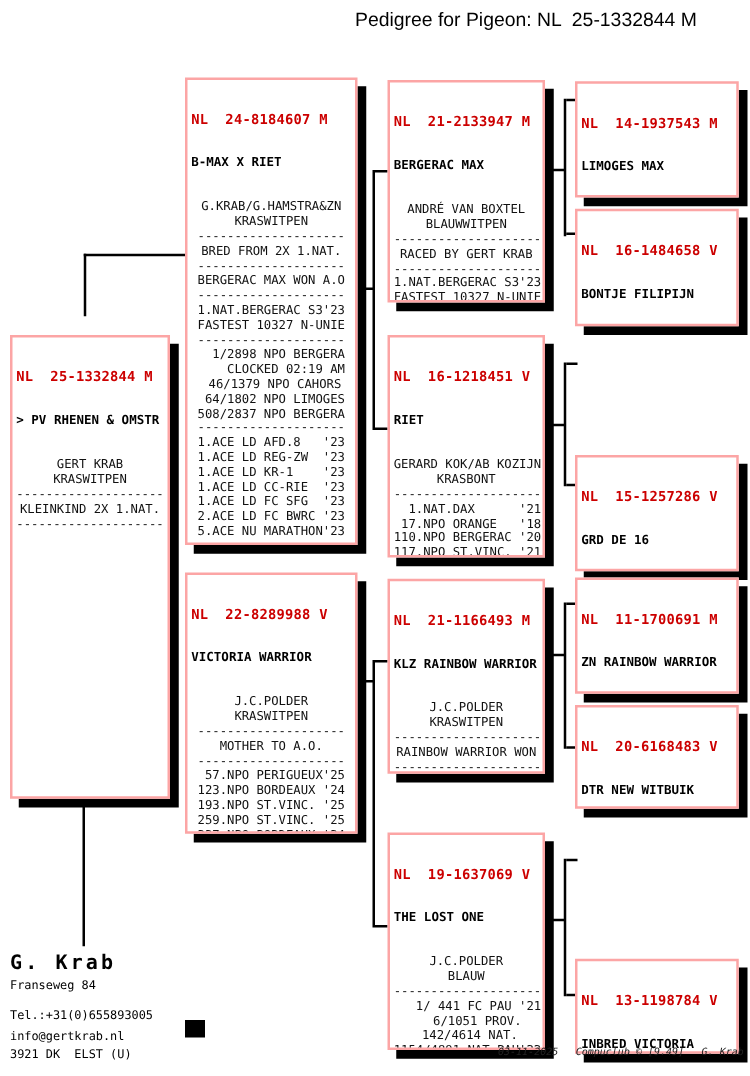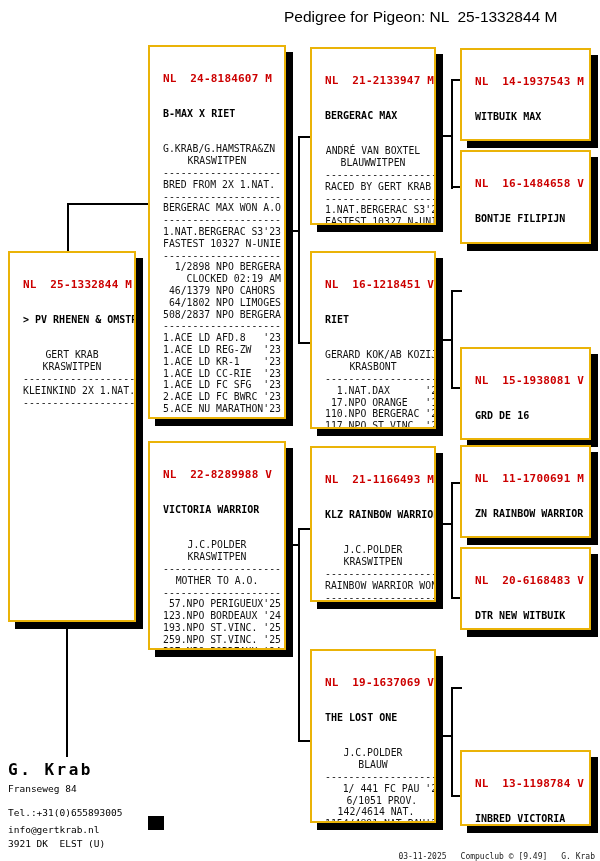--- a/index.html
+++ b/index.html
@@ -1,31 +1,31 @@
 <!DOCTYPE html>
 <html><head>
 <meta charset="utf-8">
 <style>
   html,body{margin:0;padding:0;background:#fff;}
   .page{position:relative;width:600px;height:861px;background:#fff;overflow:hidden;
         font-family:"DejaVu Sans Mono", monospace;border-radius:12px;}
   .title{position:absolute;left:284px;top:8px;font-family:"Liberation Sans", sans-serif;
          font-size:15.5px;color:#000;white-space:pre;}
-  .pbox{position:absolute;box-sizing:border-box;background:#fff;border:2px solid #eab308;
-        box-shadow:7px 7px 0 #000;padding:2px 13px;font-size:9.8px;line-height:11.8px;
-        white-space:pre;overflow:hidden;}
+  .pbox{position:absolute;box-sizing:border-box;background:#fff;border:2px solid #fca5a5;
+        box-shadow:7px 7px 0 #000;padding:2px 3px;font-size:9.8px;line-height:11.8px;
+        white-space:pre;overflow:hidden;margin-top:17px;}
   .ring{color:#cc0000;font-weight:bold;font-size:11px;letter-spacing:.2px;}
   .pname{font-weight:bold;font-size:10px;color:#000;}
   .pbody{color:#111;text-align:center;}
   .cline{position:absolute;background:#000;}
   .owner{position:absolute;color:#000;}
   .owner-name{font-size:16px;font-weight:bold;letter-spacing:2.5px;}
   .owner-line{font-size:9.5px;white-space:pre;}
-  .footer{position:absolute;right:5px;top:837px;font-size:8px;color:#222;
-          display:flex;gap:14px;white-space:pre;margin-top:15px;}
+  .footer{position:absolute;right:5px;top:837px;font-size:8px;font-style:italic;color:#222;
+          display:flex;gap:14px;white-space:pre;}
 </style>
 </head>
 <body>
 
 <div class="page">
 
   <div class="title">Pedigree for Pigeon: NL  25-1332844 M</div>
 
   <div class="cline" style="left:67px;top:203px;width:2px;height:50px"></div>
   <div class="cline" style="left:67px;top:203px;width:83px;height:2px"></div>
@@ -183,33 +183,33 @@
    6/1051 PROV.
  142/4614 NAT.
 1154/4891 NAT.PAU'22
  303/3338 NAT.MAR'22
  ???/3934 NAT.PAU'23
 --------------------</div>
   </div>
 
   <div class="pbox" style="left:460px;top:48px;width:131px;height:93px">
     <div class="ring">NL  14-1937543 M</div>
-    <div class="pname">WITBUIK MAX</div>
+    <div class="pname">LIMOGES MAX</div>
     
   </div>
 
   <div class="pbox" style="left:460px;top:150px;width:131px;height:94px">
     <div class="ring">NL  16-1484658 V</div>
     <div class="pname">BONTJE FILIPIJN</div>
     
   </div>
 
 
   <div class="pbox" style="left:460px;top:347px;width:131px;height:93px">
-    <div class="ring">NL  15-1938081 V</div>
+    <div class="ring">NL  15-1257286 V</div>
     <div class="pname">GRD DE 16</div>
     
   </div>
 
   <div class="pbox" style="left:460px;top:445px;width:131px;height:93px">
     <div class="ring">NL  11-1700691 M</div>
     <div class="pname">ZN RAINBOW WARRIOR</div>
     
   </div>
 

